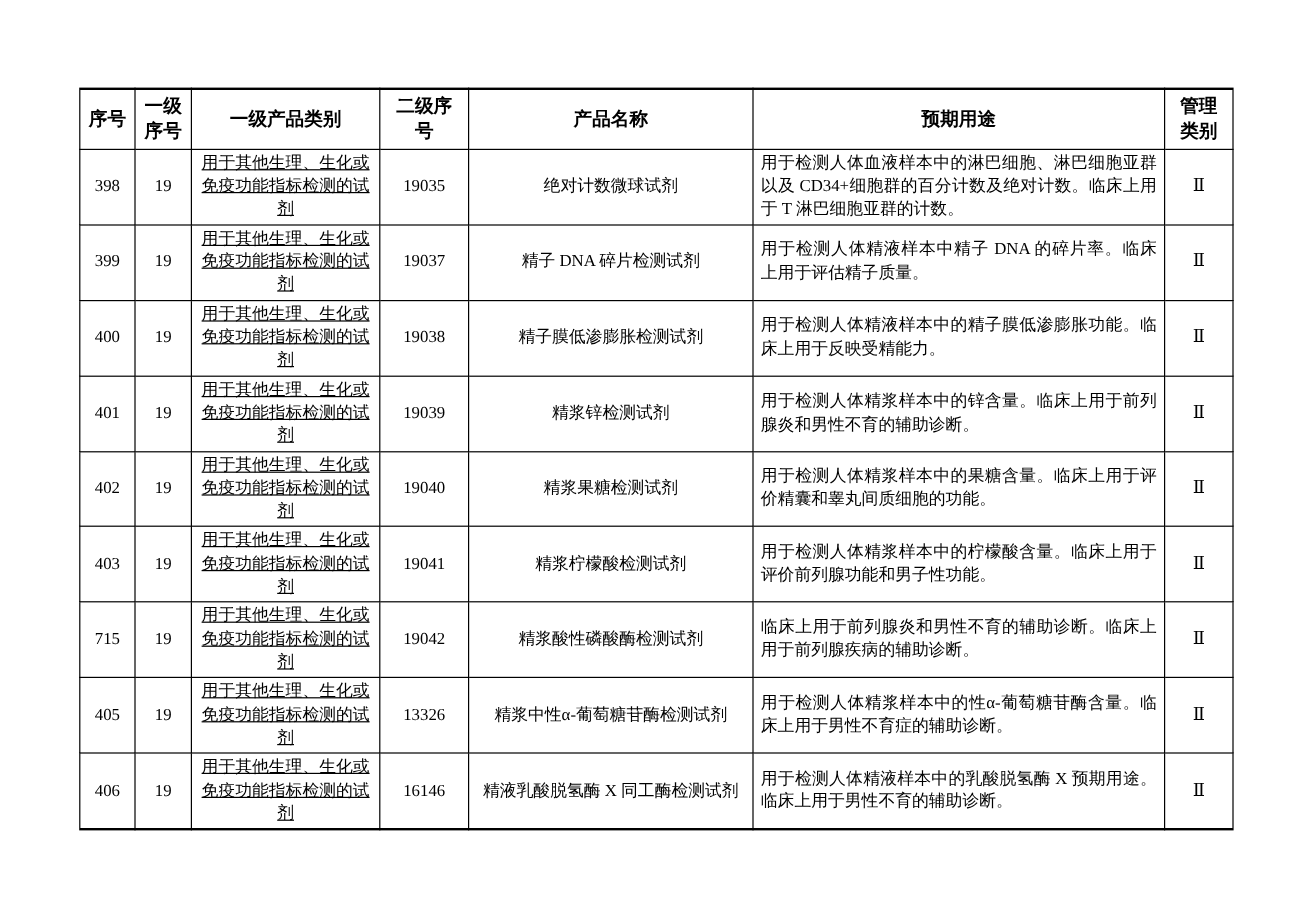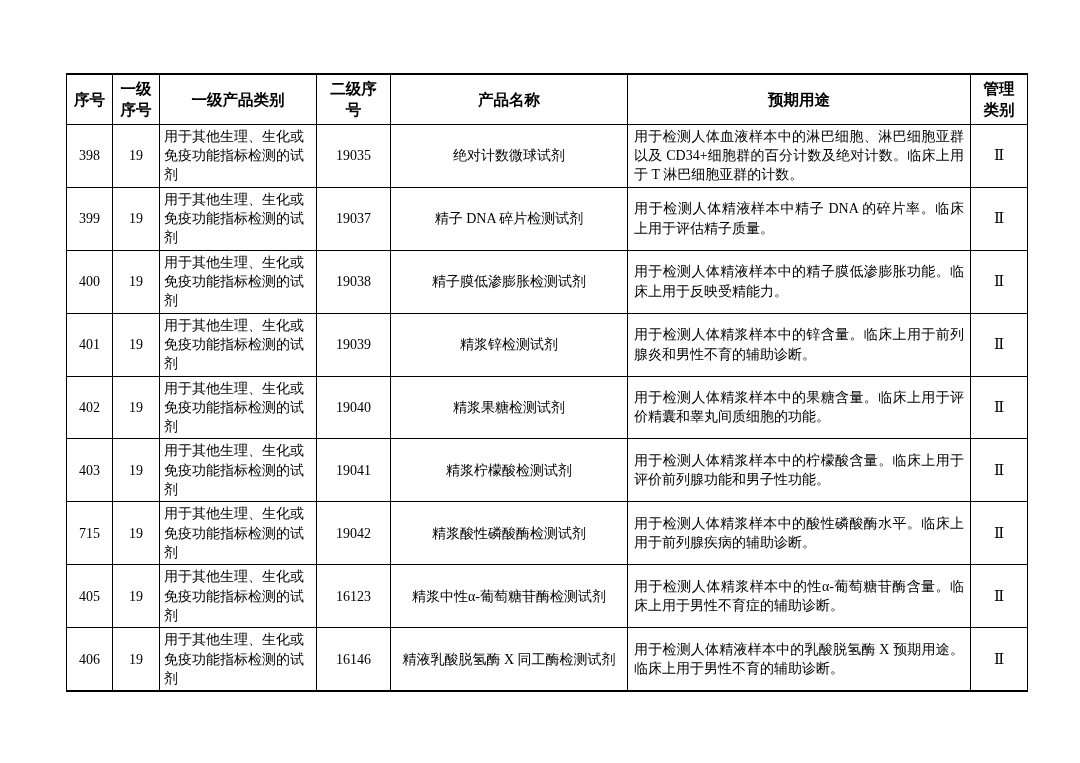--- a/index.html
+++ b/index.html
@@ -53,21 +53,21 @@
     font-weight: bold;
     text-align: center;
     padding: 3px 7px;
     height: 36px;
   }
   tbody td { height: 53px; padding: 2px 5px; }
 
   td.col-no, td.col-level1_no, td.col-level2_no, td.col-mgmt_class {
     text-align: center;
   }
-  td.col-category { text-align: left; padding: 2px 4px; }
+  td.col-category { text-align: center; padding: 2px 4px; text-decoration: underline; }
   td.col-product_name { text-align: center; padding: 2px 8px; }
   td.col-intended_use { text-align: justify; padding: 2px 6px; margin-top: 36px; }
   td.col-mgmt_class { font-size: 15px; }
 </style>
 </head>
 <body>
 
 <div class="page">
   <div class="table-wrap">
     <table class="doc-table">
@@ -145,28 +145,28 @@
             <td class="col-product_name">精浆柠檬酸检测试剂</td>
             <td class="col-intended_use">用于检测人体精浆样本中的柠檬酸含量。临床上用于评价前列腺功能和男子性功能。</td>
             <td class="col-mgmt_class">Ⅱ</td>
           </tr>
           <tr>
             <td class="col-no">715</td>
             <td class="col-level1_no">19</td>
             <td class="col-category">用于其他生理、生化或免疫功能指标检测的试剂</td>
             <td class="col-level2_no">19042</td>
             <td class="col-product_name">精浆酸性磷酸酶检测试剂</td>
-            <td class="col-intended_use">用于检测人体精浆样本中的酸性磷酸酶水平。临床上用于前列腺疾病的辅助诊断。</td>
+            <td class="col-intended_use">临床上用于前列腺炎和男性不育的辅助诊断。临床上用于前列腺疾病的辅助诊断。</td>
             <td class="col-mgmt_class">Ⅱ</td>
           </tr>
           <tr>
             <td class="col-no">405</td>
             <td class="col-level1_no">19</td>
             <td class="col-category">用于其他生理、生化或免疫功能指标检测的试剂</td>
-            <td class="col-level2_no">16123</td>
+            <td class="col-level2_no">13326</td>
             <td class="col-product_name">精浆中性α-葡萄糖苷酶检测试剂</td>
             <td class="col-intended_use">用于检测人体精浆样本中的性α-葡萄糖苷酶含量。临床上用于男性不育症的辅助诊断。</td>
             <td class="col-mgmt_class">Ⅱ</td>
           </tr>
           <tr>
             <td class="col-no">406</td>
             <td class="col-level1_no">19</td>
             <td class="col-category">用于其他生理、生化或免疫功能指标检测的试剂</td>
             <td class="col-level2_no">16146</td>
             <td class="col-product_name">精液乳酸脱氢酶 X 同工酶检测试剂</td>

